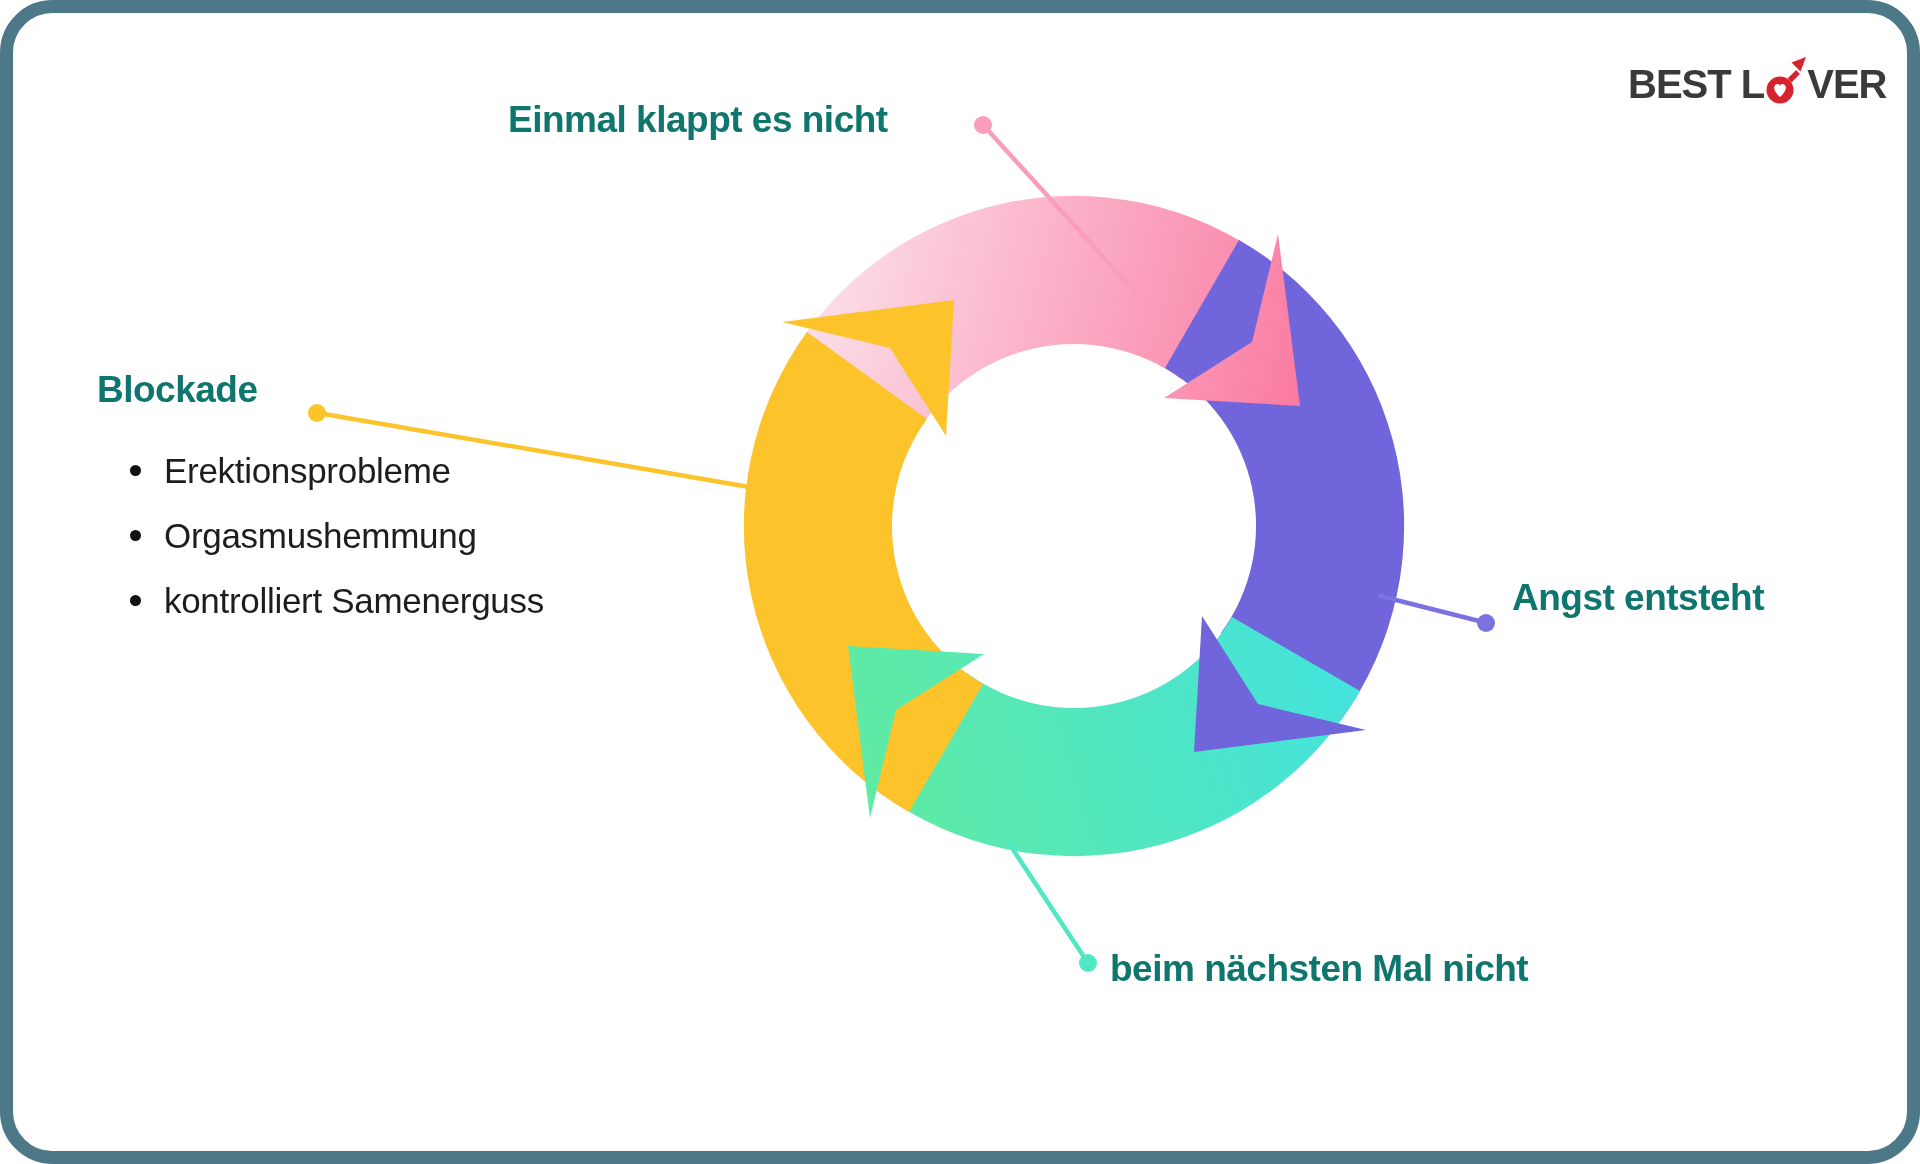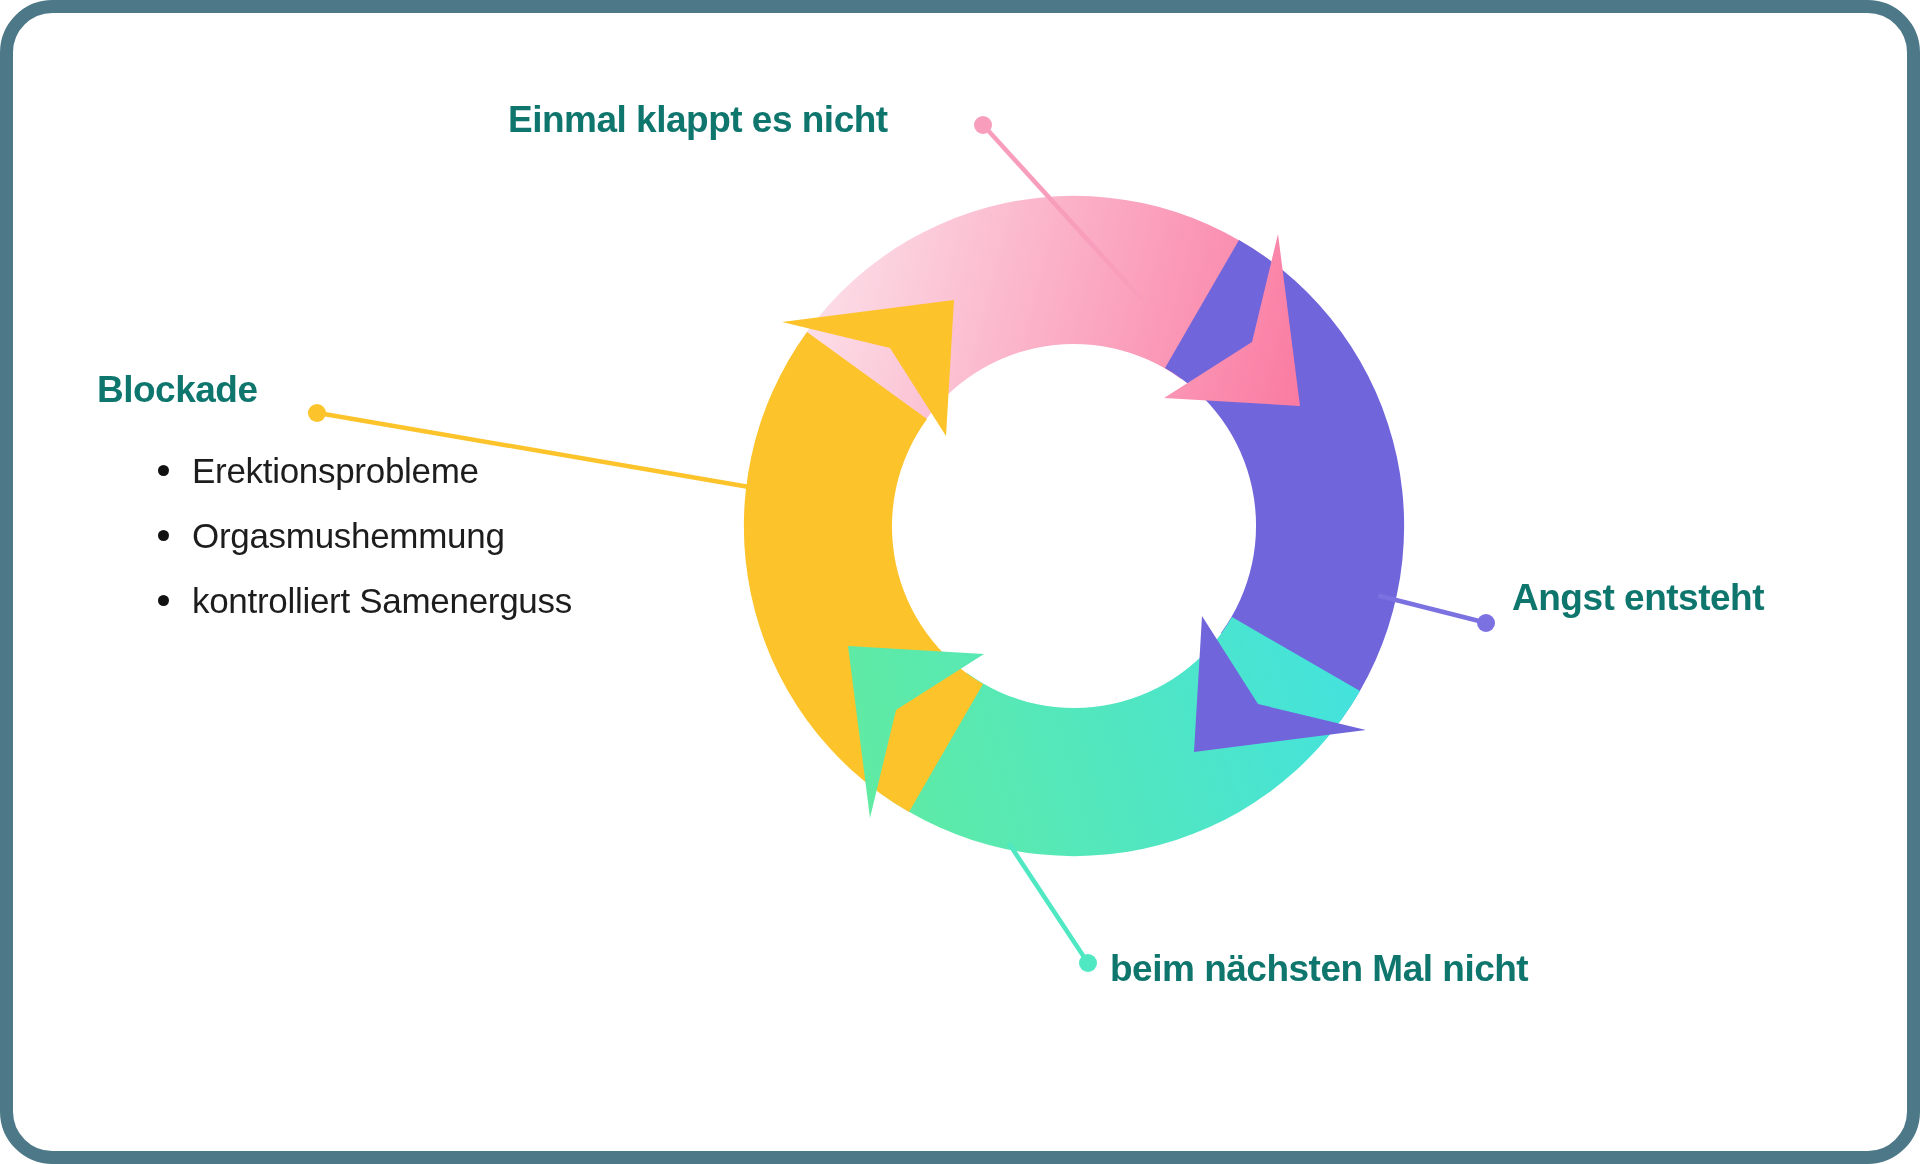--- a/index.html
+++ b/index.html
@@ -6,21 +6,21 @@
   body{width:1920px;height:1164px;overflow:hidden;position:relative;
        font-family:"Liberation Sans", sans-serif;}
   .stage{position:absolute;inset:0;width:1920px;height:1164px;background:#ffffff;}
   svg.canvas{position:absolute;left:0;top:0;}
   .label{position:absolute;color:#0f766e;font-weight:700;font-size:37px;
          letter-spacing:-0.5px;white-space:nowrap;line-height:1.2;}
   .label-top{left:508px;top:98px;}
   .label-right{left:1512px;top:576px;}
   .label-bottom{left:1110px;top:934px;line-height:70px;}
   .label-blockade{left:97px;top:368px;}
-  .blockade-list{position:absolute;left:152px;top:438px;margin:0;padding:0;list-style:none;}
+  .blockade-list{position:absolute;left:124px;top:438px;margin:0;padding:0;list-style:none;}
   .blockade-list li{position:relative;padding-left:40px;font-size:35px;font-weight:400;
                     color:#1d1d1d;line-height:65px;white-space:nowrap;letter-spacing:-0.3px;}
   .blockade-list li::before{content:"";position:absolute;left:6px;top:27px;width:11px;height:11px;
                     border-radius:50%;background:#111;}
   .logo{position:absolute;left:1628px;top:54px;display:flex;align-items:flex-end;
         color:#3a3a3a;font-weight:700;font-size:40px;letter-spacing:-1px;line-height:1;}
   .logo .word{display:block;padding-bottom:2px;}
   .logo svg{display:block;margin:0 -2px 0 -1px;}
 </style>
 </head>
@@ -74,14 +74,24 @@
   </div>
 
   <div class="label label-blockade">Blockade</div>
 
   <ul class="blockade-list">
     <li>Erektionsprobleme</li>
     <li>Orgasmushemmung</li>
     <li>kontrolliert Samenerguss</li>
   </ul>
 
+  <div class="logo">
+    <span class="word">BEST L</span>
+    <svg width="46" height="52" viewBox="0 0 46 52">
+      <circle cx="17" cy="36" r="13.5" fill="#D6232E"></circle>
+      <path fill="#ffffff" d="M17 43 C 10.5 37.5, 9.5 32, 13.5 30.3 C 15.8 29.4, 17 31, 17 32.5 C 17 31, 18.2 29.4, 20.5 30.3 C 24.5 32, 23.5 37.5, 17 43 Z"></path>
+      <line x1="26.5" y1="26.5" x2="35" y2="18" stroke-width="5.5" stroke-linecap="butt" stroke="#D6232E"></line>
+      <polygon points="43,3 28.5,8.5 37.5,17.5" fill="#D6232E"></polygon>
+    </svg>
+    <span class="word">VER</span>
+  </div>
 
 </div>
 
 </body></html>

